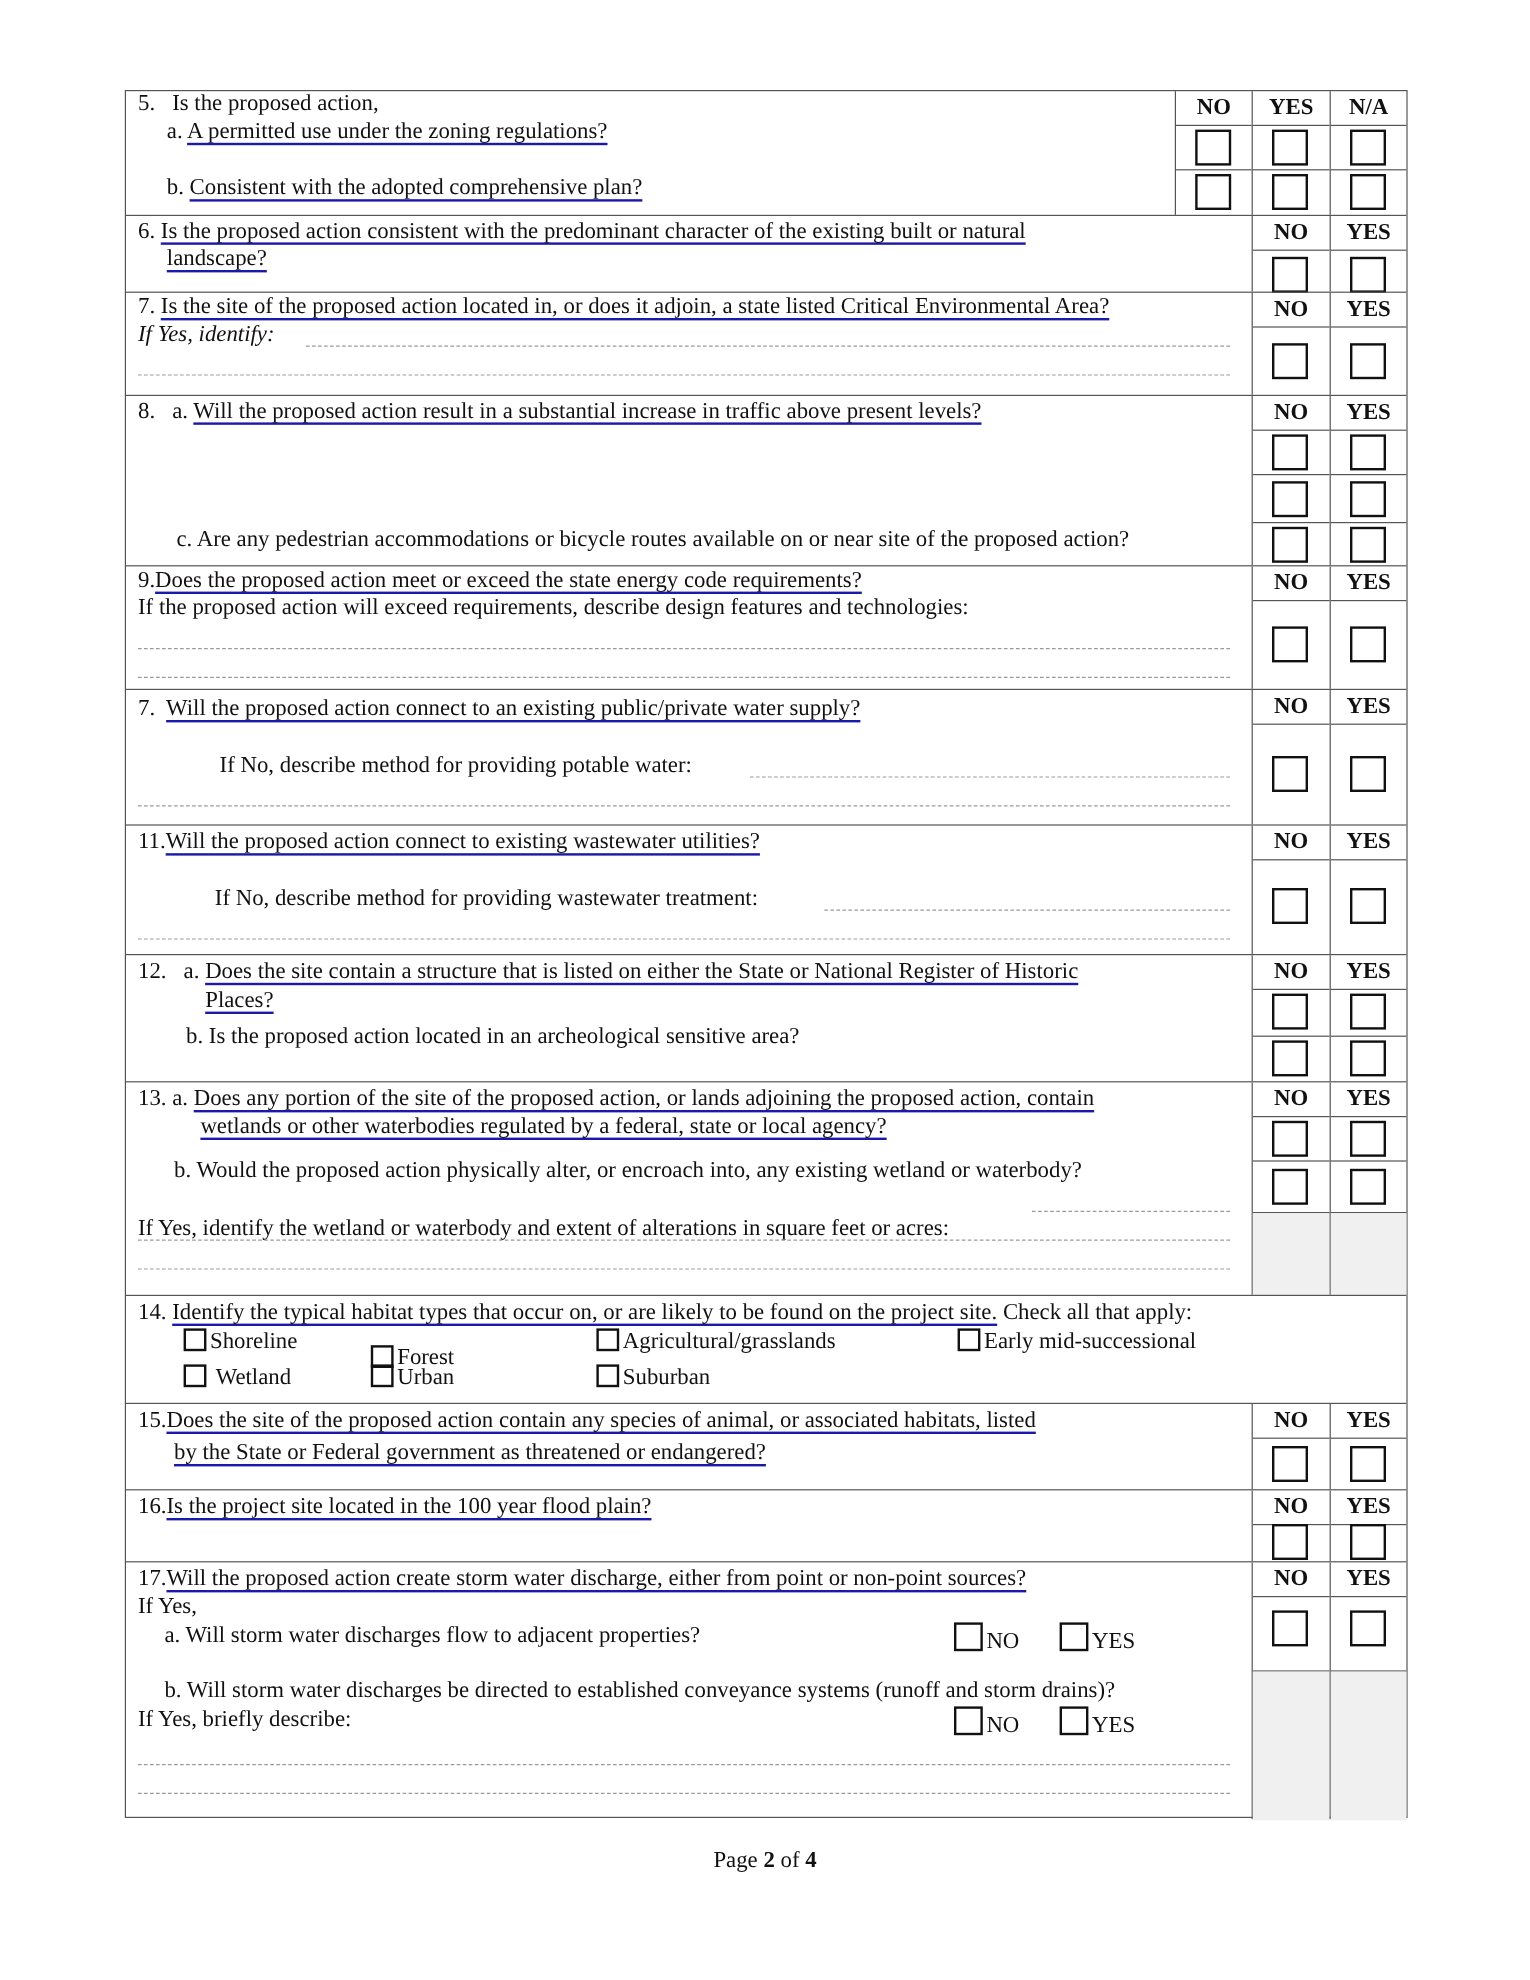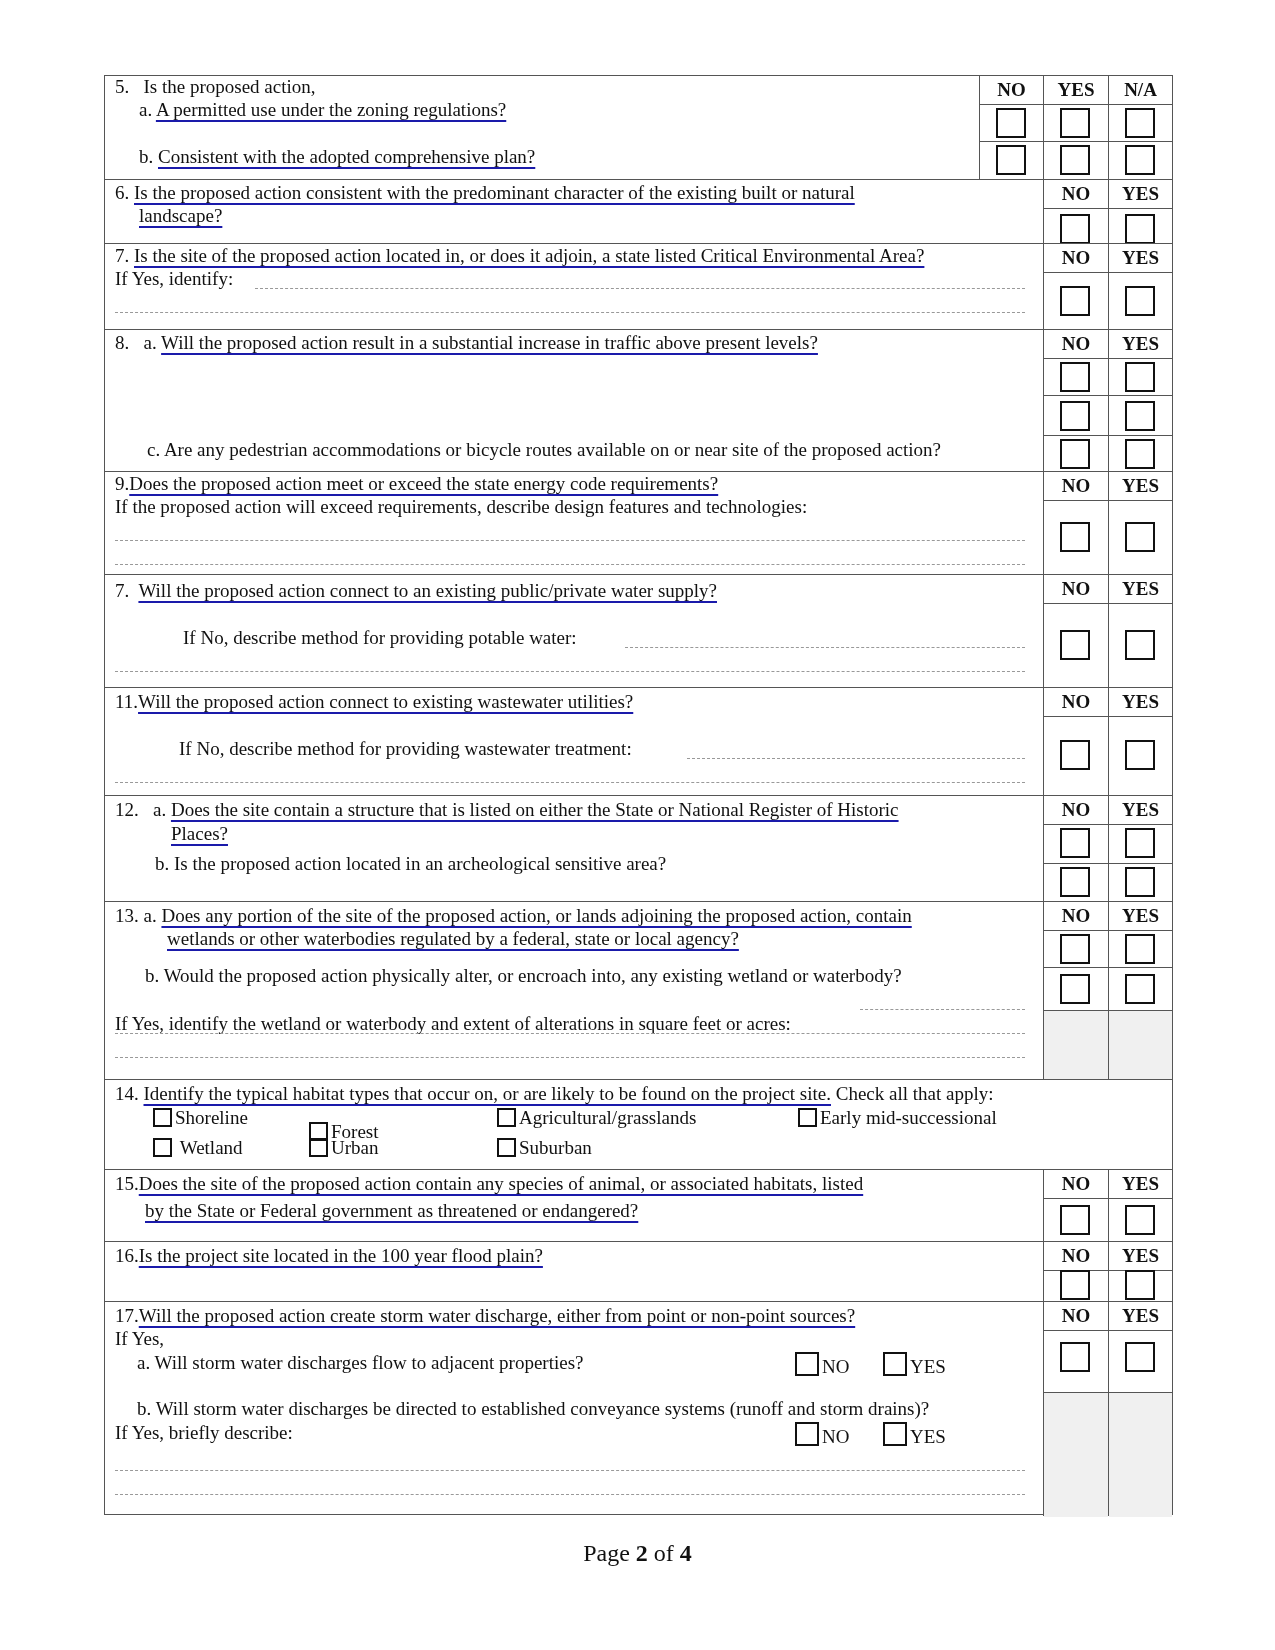--- a/index.html
+++ b/index.html
@@ -13,21 +13,21 @@
   .u { text-decoration:underline; text-decoration-color:#1a1aaa; text-decoration-thickness:2px; text-underline-offset:4px; }
   .col { position:absolute; top:0; bottom:0; border-left:1.5px solid #555; box-sizing:border-box; }
   .hdr { position:absolute; left:0; right:0; height:28px; border-bottom:1.5px solid #555;
          font-weight:bold; text-align:center; line-height:28px; font-size:19px; }
   .cell { position:absolute; left:0; right:0; border-bottom:1.5px solid #555; box-sizing:border-box; }
   .cell.nob { border-bottom:none; }
   .box { position:absolute; width:30px; height:30px; border:2.5px solid #111; box-sizing:border-box; left:50%; margin-left:-16px; background:#fff; }
   .gray { background:#f0f0f0; }
   .line { position:absolute; height:0; border-top:1.5px dashed #999; }
   .sbox { display:inline-block; width:19px; height:19px; border:2px solid #111; box-sizing:border-box; vertical-align:-3px; margin-right:3px; }
-  .footer { position:absolute; top:1540px; left:0; width:1275px; text-align:center; font-size:24px; }
+  .footer { position:absolute; top:1540px; left:0; width:1275px; text-align:center; font-size:19px; }
 </style>
 </head>
 <body>
 
 <div class="tbl">
 
   <div class="row first" style="top:0;height:103px;">
     <div class="t" style="left:10px;top:0;">
       <span>5.</span>&nbsp;&nbsp;
       <span>Is the proposed action,</span>
@@ -83,21 +83,21 @@
       <div class="hdr">YES</div>
       <div class="box" style="top:34px;"></div>
     </div>
   </div>
 
   <div class="row" style="top:167px;height:86px;">
     <div class="t" style="left:10px;top:1px;">
       <span>7.</span>
       <span class="u">Is the site of the proposed action located in, or does it adjoin, a state listed Critical Environmental Area?</span>
     </div>
-    <div class="t" style="left:10px;top:24px;">If Yes, identify:</div>
+    <div class="t" style="left:10px;top:24px;font-style:italic;">If Yes, identify:</div>
     <div class="line" style="left:150px;width:770px;top:44px;"></div>
     <div class="line" style="left:10px;width:910px;top:68px;"></div>
     <div class="col" style="left:938px;width:65px;">
       <div class="hdr">NO</div>
       <div class="box" style="top:42px;"></div>
     </div>
     <div class="col" style="left:1003px;width:64px;">
       <div class="hdr">YES</div>
       <div class="box" style="top:42px;"></div>
     </div>

